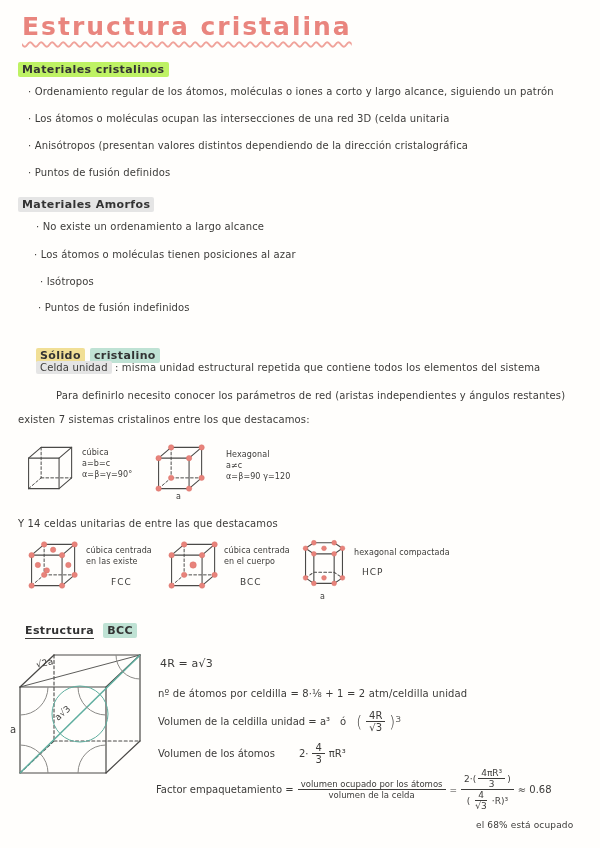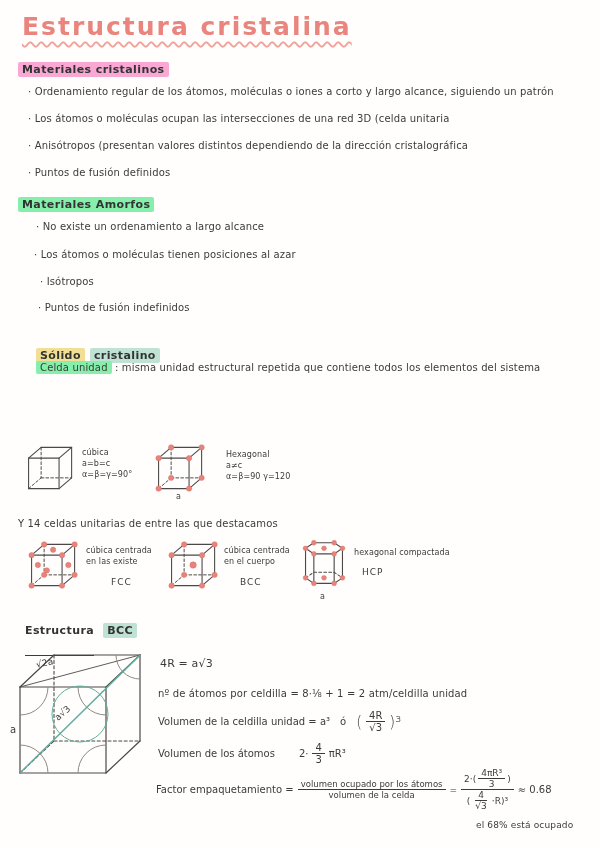--- a/index.html
+++ b/index.html
@@ -15,25 +15,25 @@
   }
   .abs { position:absolute; }
   .hw { font-size:10px; line-height:1.25; letter-spacing:0.15px; white-space:nowrap; color:#3c3b39; }
   .hdr { font-size:11px; letter-spacing:0.4px; font-weight:bold; color:#333; }
   .title {
     font-size:25px; color:#e9857e; letter-spacing:2px; font-weight:bold;
     text-decoration:underline wavy #f0a39b 2px; text-underline-offset:6px;
     white-space:nowrap;
   }
   .hl { padding:1px 4px; border-radius:2px; }
-  .hl-pink  { background:#f9a8d4; }
-  .hl-pink-soft { background:#86efac; }
+  .hl-pink  { background:#bef264; }
+  .hl-pink-soft { background:#e5e5e5; }
   .hl-yellow{ background:#f1df96; }
   .hl-teal  { background:#bfe2d4; }
-  .u { border-bottom:1.6px solid #3c3b39; padding-bottom:18px; }
+  .u { border-bottom:1.6px solid #3c3b39; padding-bottom:1px; }
   .small { font-size:8px; line-height:1.35; letter-spacing:0.1px; white-space:nowrap; }
   .tag { font-size:9px; letter-spacing:1px; }
   .formula { display:flex; align-items:center; font-size:10px; white-space:nowrap; }
   .frac { display:inline-flex; flex-direction:column; align-items:center; margin:0 4px; vertical-align:middle; }
   .frac > .fn { border-bottom:1px solid #3c3b39; padding:0 3px; }
   .frac > .fd { padding:0 3px; }
   .row { display:inline-flex; align-items:center; }
   .paren { font-size:15px; font-weight:300; }
   svg { display:block; }
   .edge { fill:none; stroke:#4a4947; stroke-width:1.2; stroke-linecap:round; }
@@ -66,20 +66,22 @@
   <div class="abs hw" style="left:38px; top:302px;">· Puntos de fusión indefinidos</div>
 
   <div class="abs" style="left:36px; top:344px;">
     <span class="hdr hl hl-yellow">Sólido</span>
     <span class="hdr hl hl-teal">cristalino</span>
   </div>
   <div class="abs hw" style="left:36px; top:362px;">
     <span class="hl hl-pink-soft">Celda unidad</span>
     <span>: misma unidad estructural repetida que contiene todos los elementos del sistema</span>
   </div>
+  <div class="abs hw" style="left:56px; top:390px;">Para definirlo necesito conocer los parámetros de red (aristas independientes y ángulos restantes)</div>
+  <div class="abs hw" style="left:18px; top:414px;">existen 7 sistemas cristalinos entre los que destacamos:</div>
 
   <div class="abs" style="left:25px; top:443px;">
     <svg width="52" height="50" viewBox="0 0 58 54">
       <path class="edge" d="M4 16 H38 V50 H4 Z"></path>
       <path class="edge" d="M18 4 H52 V38"></path>
       <path class="edge-d" d="M18 4 V38 M18 38 H52"></path>
       <path class="edge" d="M4 16 L18 4 M38 16 L52 4 M38 50 L52 38"></path>
       <path class="edge-d" d="M4 50 L18 38"></path>
     </svg>
   </div>

